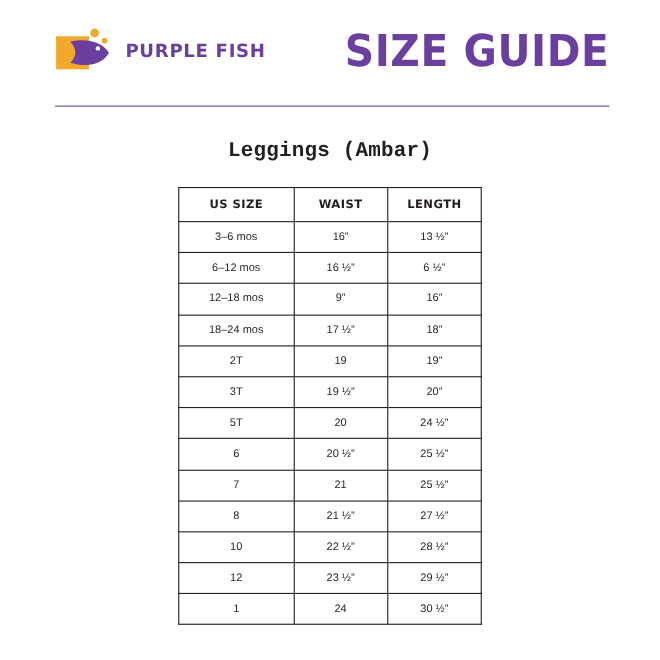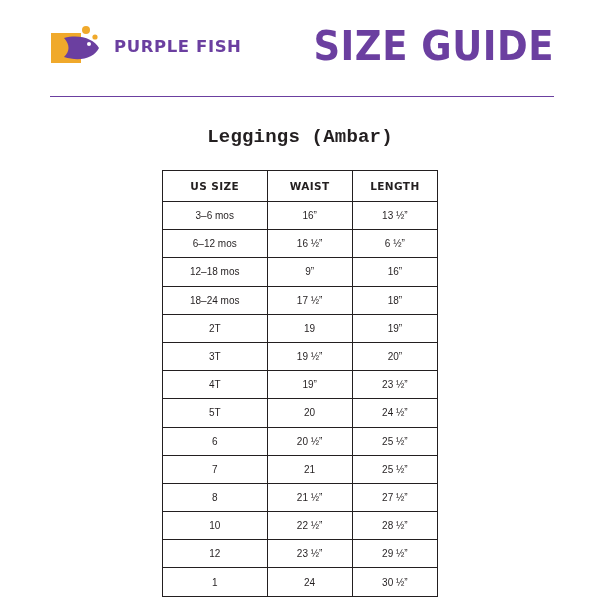--- a/index.html
+++ b/index.html
@@ -184,25 +184,20 @@
           <td>2T</td>
           <td>19</td>
           <td>19”</td>
         </tr>
         <tr>
           <td>3T</td>
           <td>19 ½”</td>
           <td>20”</td>
         </tr>
         <tr>
-          <td>4T</td>
-          <td>19”</td>
-          <td>23 ½”</td>
-        </tr>
-        <tr>
           <td>5T</td>
           <td>20</td>
           <td>24 ½”</td>
         </tr>
         <tr>
           <td>6</td>
           <td>20 ½”</td>
           <td>25 ½”</td>
         </tr>
         <tr>

